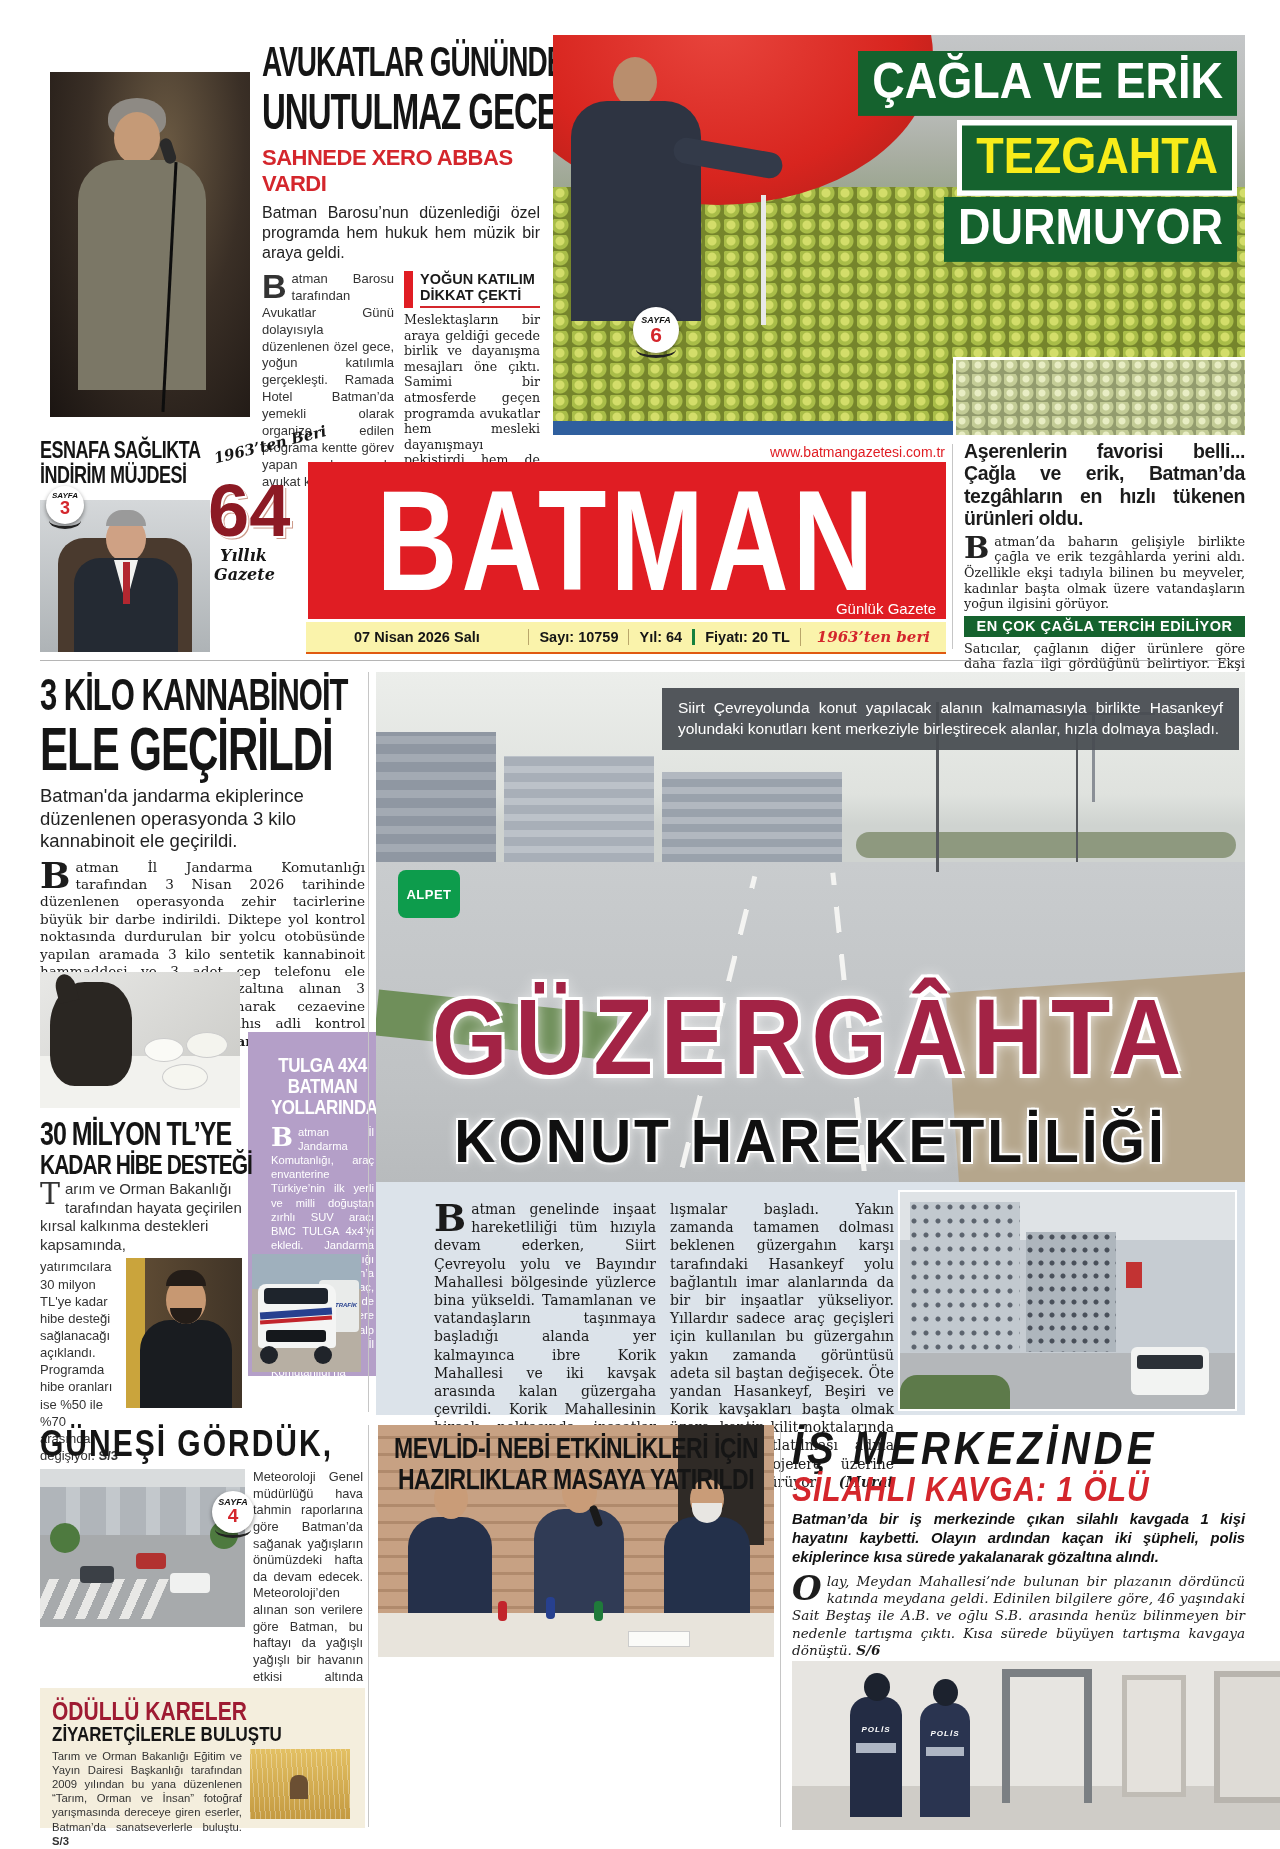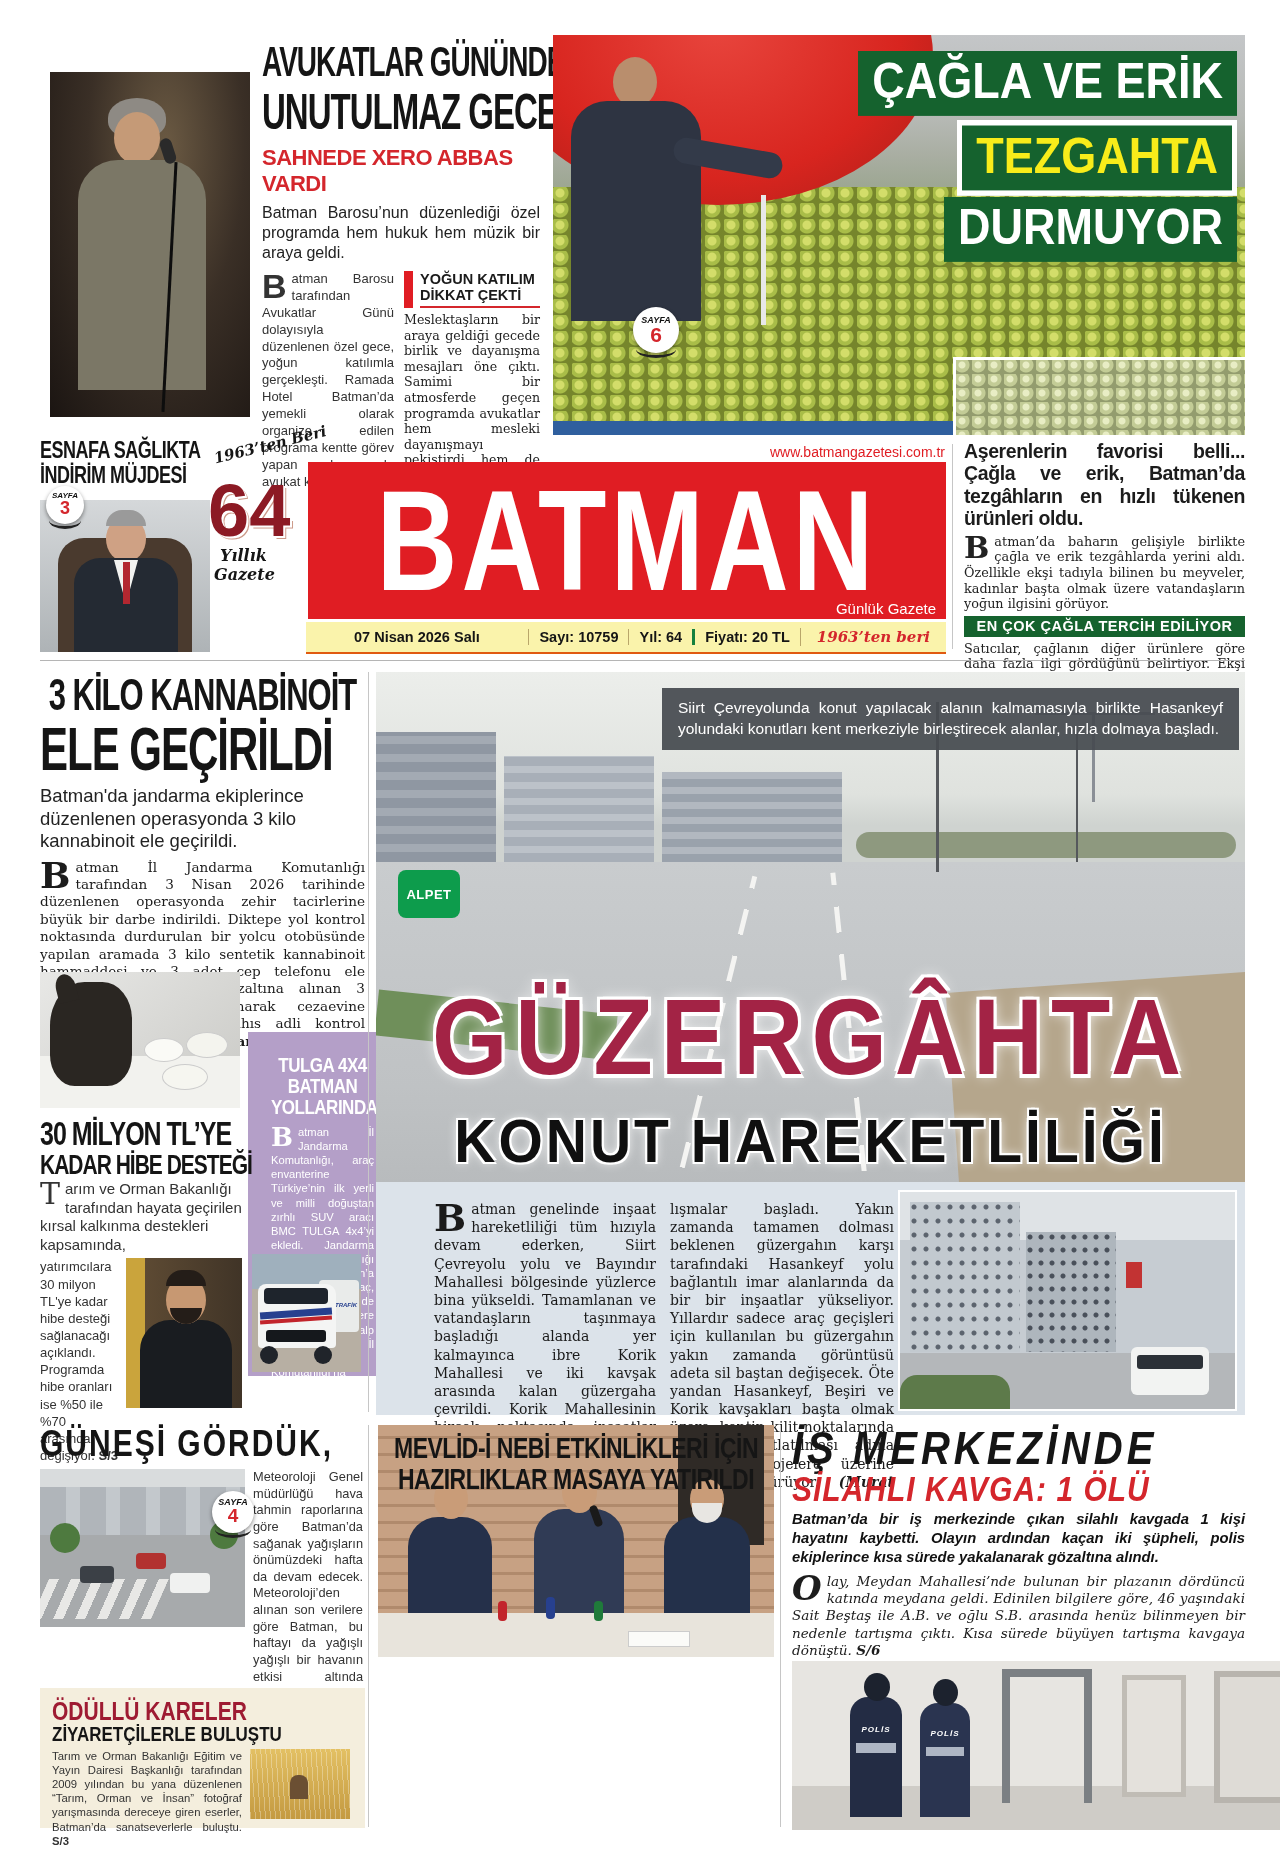--- a/index.html
+++ b/index.html
@@ -154,21 +154,21 @@
         <span class="dropcap" style="font-size:30px;">B</span><span>atman’da baharın gelişiyle birlikte çağla ve erik tezgâhlarda yerini aldı. Özellikle ekşi tadıyla bilinen bu meyveler, kadınlar başta olmak üzere vatandaşların yoğun ilgisini görüyor.</span>
       </div>
       <div style="background:#15622e;color:#fff;font-weight:bold;font-size:14.5px;text-align:center;padding:2px 0 3px;margin:4px 0;letter-spacing:0.5px;">EN ÇOK ÇAĞLA TERCİH EDİLİYOR</div>
       <div class="just serif" style="font-size:12.8px;line-height:1.22;color:#222;">Satıcılar, çağlanın diğer ürünlere göre daha fazla ilgi gördüğünü belirtiyor. Ekşi olması nedeniyle özellikle aşeren kadınların ilk tercihi haline gelen çağla, tezgâhlarda kısa sürede tükeniyor.</div>
     </div>
   </div>
 
   <div class="abs" style="left:40px;top:660px;width:1205px;height:1px;background:#b5b5b5;"></div>
 
   <div class="abs" style="left:40px;top:672px;width:325px;height:300px;">
-    <div class="hline" style="height:47px;text-align:center;"><span class="hl sc ka-h1" style="transform:scaleY(1.45);">3 KİLO KANNABİNOİT</span></div>
+    <div class="hline" style="height:47px;"><span class="hl sc ka-h1" style="transform:scaleY(1.45);">3 KİLO KANNABİNOİT</span></div>
     <div class="hline" style="height:64px;"><span class="hl sc ka-h2" style="transform:scaleY(1.45);">ELE GEÇİRİLDİ</span></div>
     <div style="font-size:18.5px;color:#222;line-height:1.22;margin:2px 0 6px;">Batman'da jandarma ekiplerince düzenlenen operasyonda 3 kilo kannabinoit ele geçirildi.</div>
     <div class="just serif" style="font-size:13.6px;line-height:1.28;color:#1c1c1c;">
       <span class="dropcap" style="font-size:36px;">B</span><span>atman İl Jandarma Komutanlığı tarafından 3 Nisan 2026 tarihinde düzenlenen operasyonda zehir tacirlerine büyük bir darbe indirildi. Diktepe yol kontrol noktasında durdurulan bir yolcu otobüsünde yapılan aramada 3 kilo sentetik kannabinoit hammaddesi ve 3 adet cep telefonu ele geçirildi. Olayla ilgili gözaltına alınan 3 şüpheliden S.G. tutuklanarak cezaevine gönderilirken, diğer 2 şahıs adli kontrol şartıyla serbest bırakıldı. </span><span class="byline">(Hamit Ayhan)</span>
     </div>
   </div>
   <div class="photo" style="left:40px;top:972px;width:200px;height:136px;background:linear-gradient(140deg,#e8e8e6,#c9c9c5);">
     <div class="abs" style="left:0;right:0;bottom:0;height:52px;background:#f2f2ee;"></div>
     <div class="abs" style="left:10px;top:10px;width:82px;height:104px;border-radius:42% 36% 30% 30%;background:#2a2622;"></div>
     <div class="abs" style="left:16px;top:2px;width:20px;height:28px;border-radius:50% 50% 0 0;background:#2a2622;transform:rotate(-14deg);"></div>

